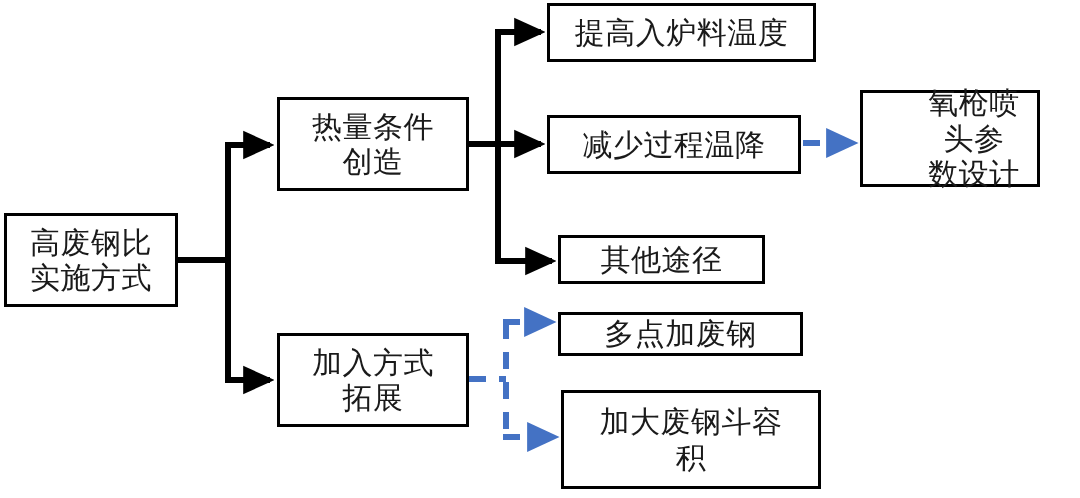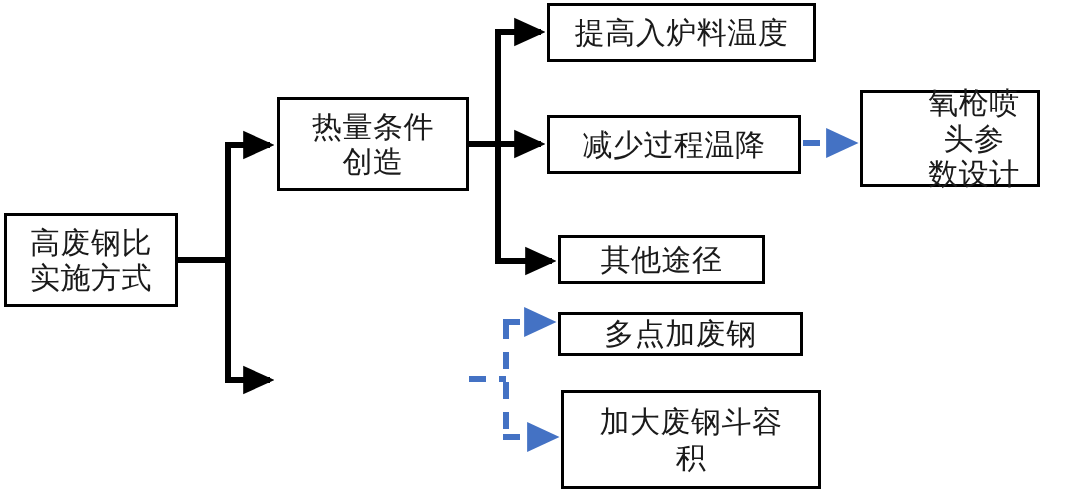--- a/index.html
+++ b/index.html
@@ -104,20 +104,24 @@
   <div class="node" id="n-root">
     <span class="label">高废钢比
 实施方式</span>
   </div>
 
   <div class="node" id="n-heat">
     <span class="label">热量条件
 创造</span>
   </div>
 
+  <div class="node" id="n-charge">
+    <span class="label">加入方式
+拓展</span>
+  </div>
 
   <div class="node" id="n-preheat">
     <span class="label">提高入炉料温度</span>
   </div>
 
   <div class="node" id="n-other">
     <span class="label">其他途径</span>
   </div>
 
   <div class="node" id="n-tempdrop">

